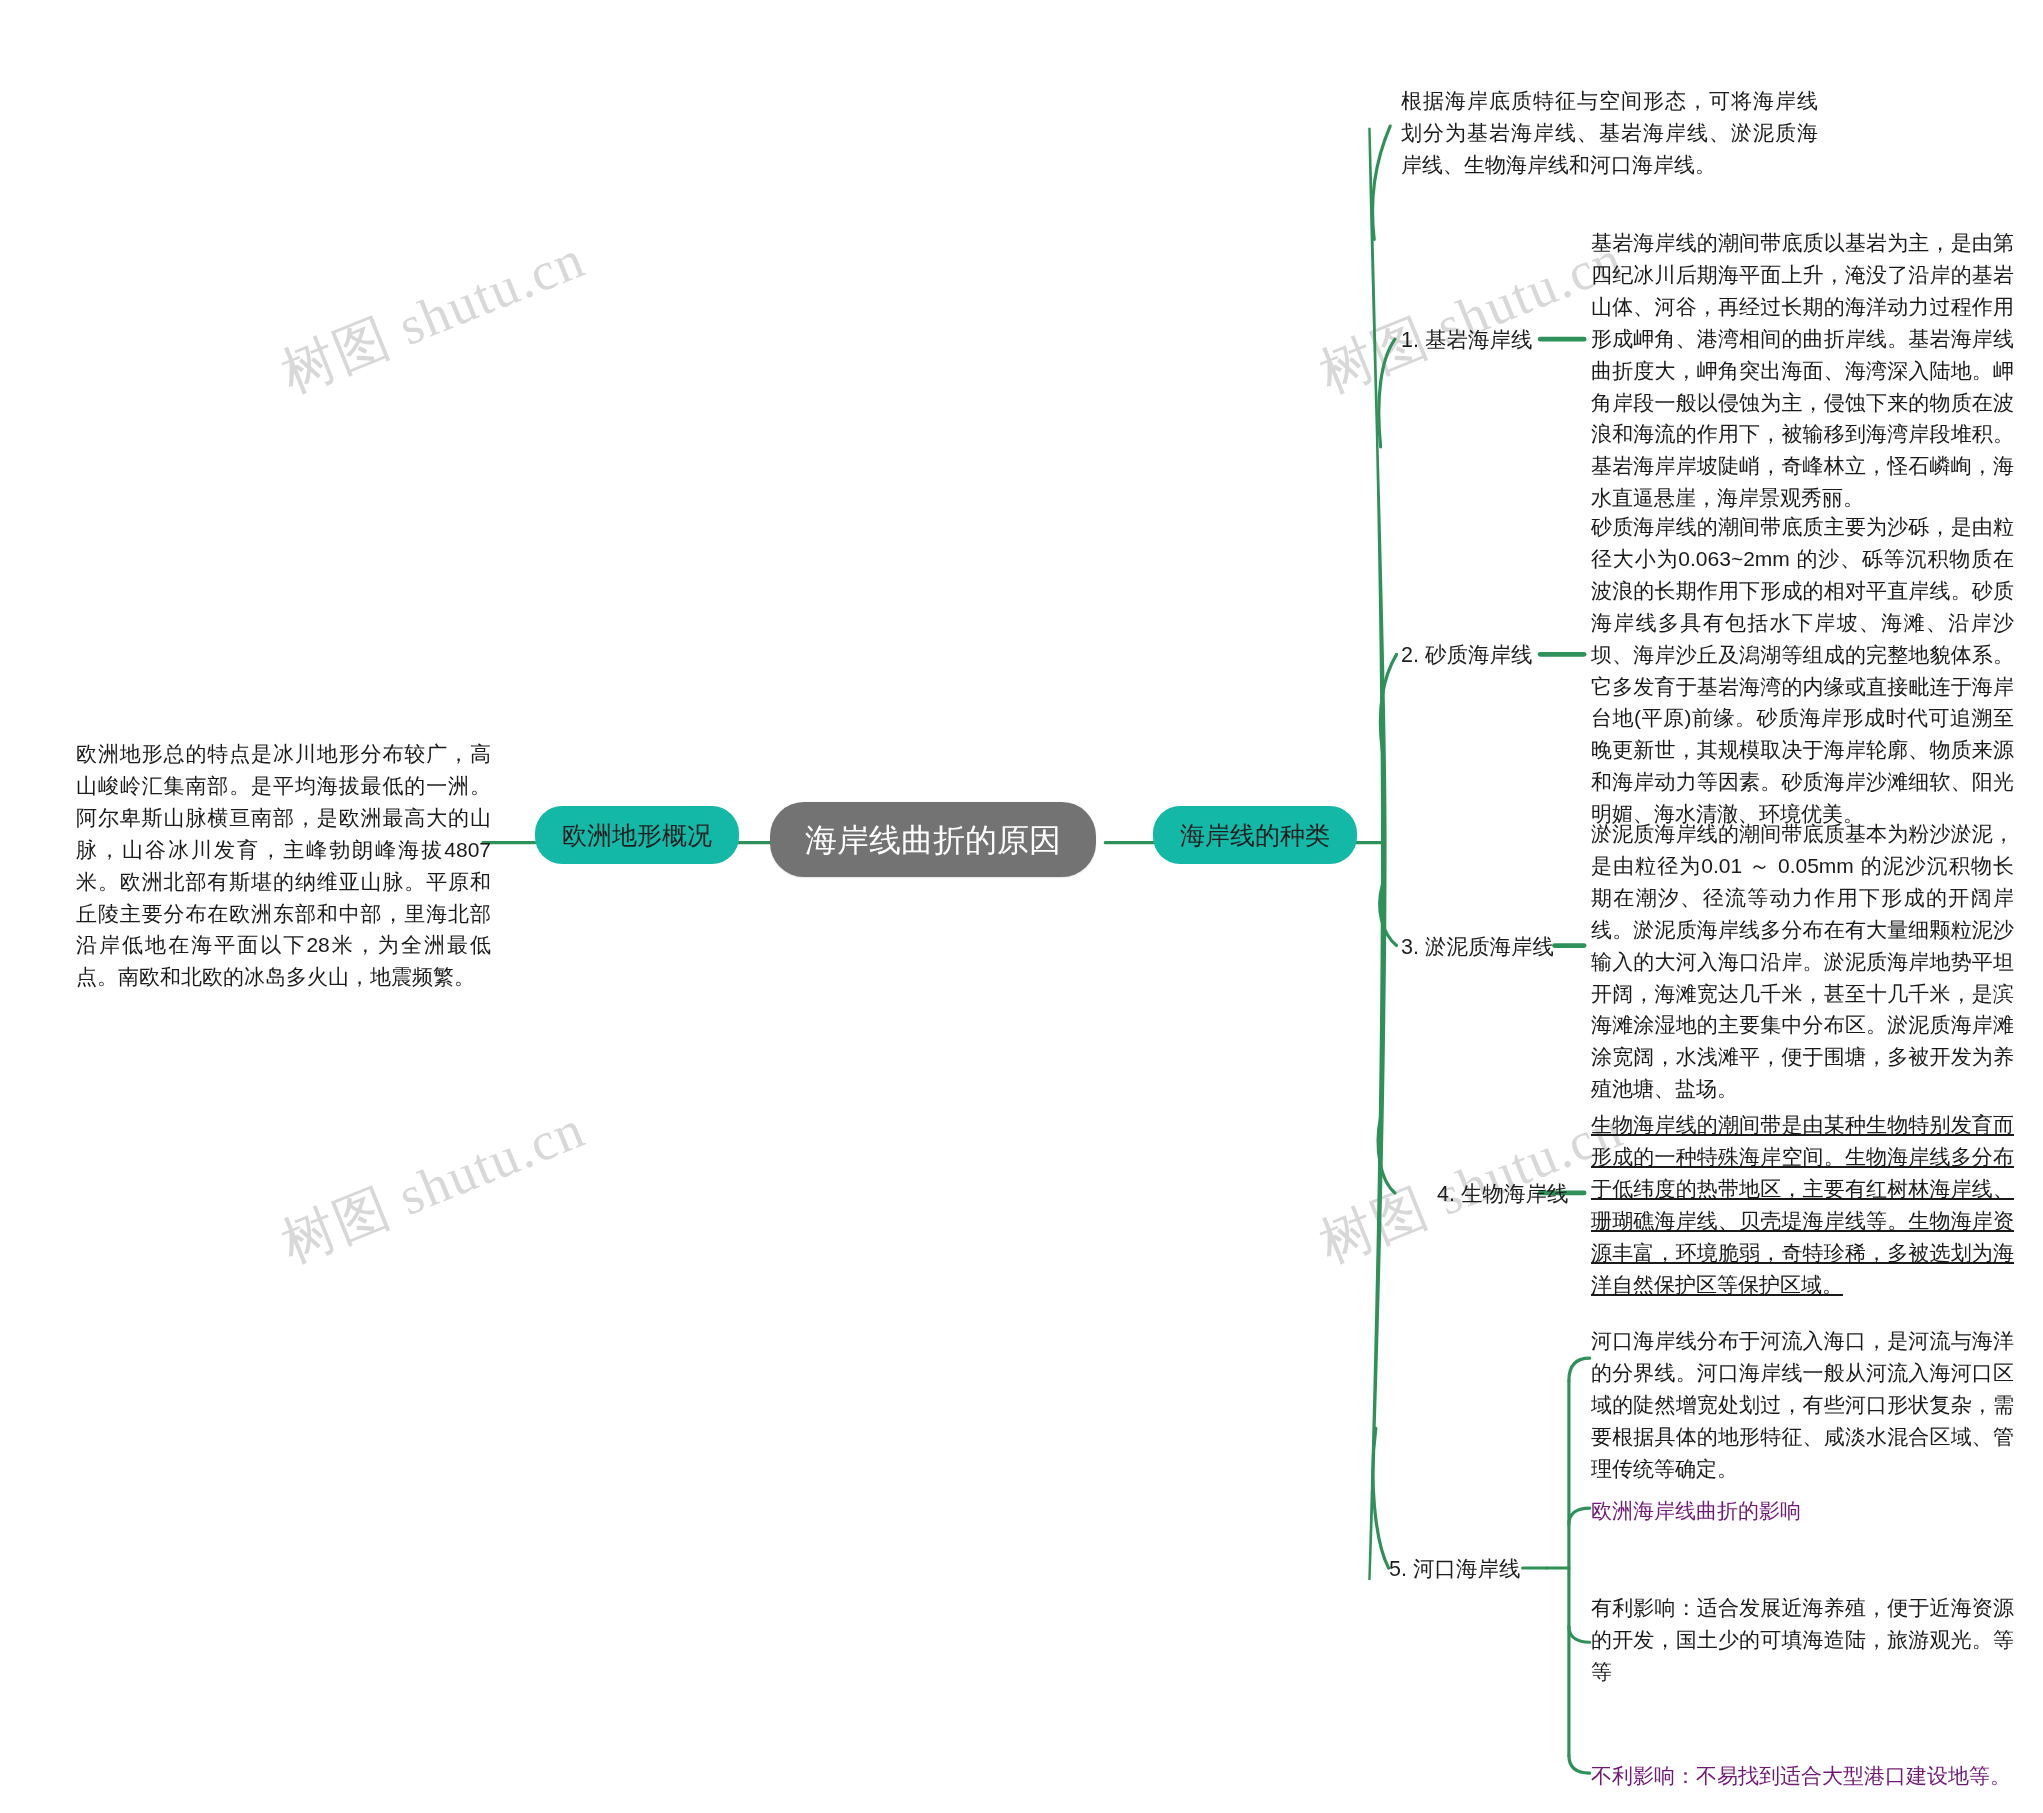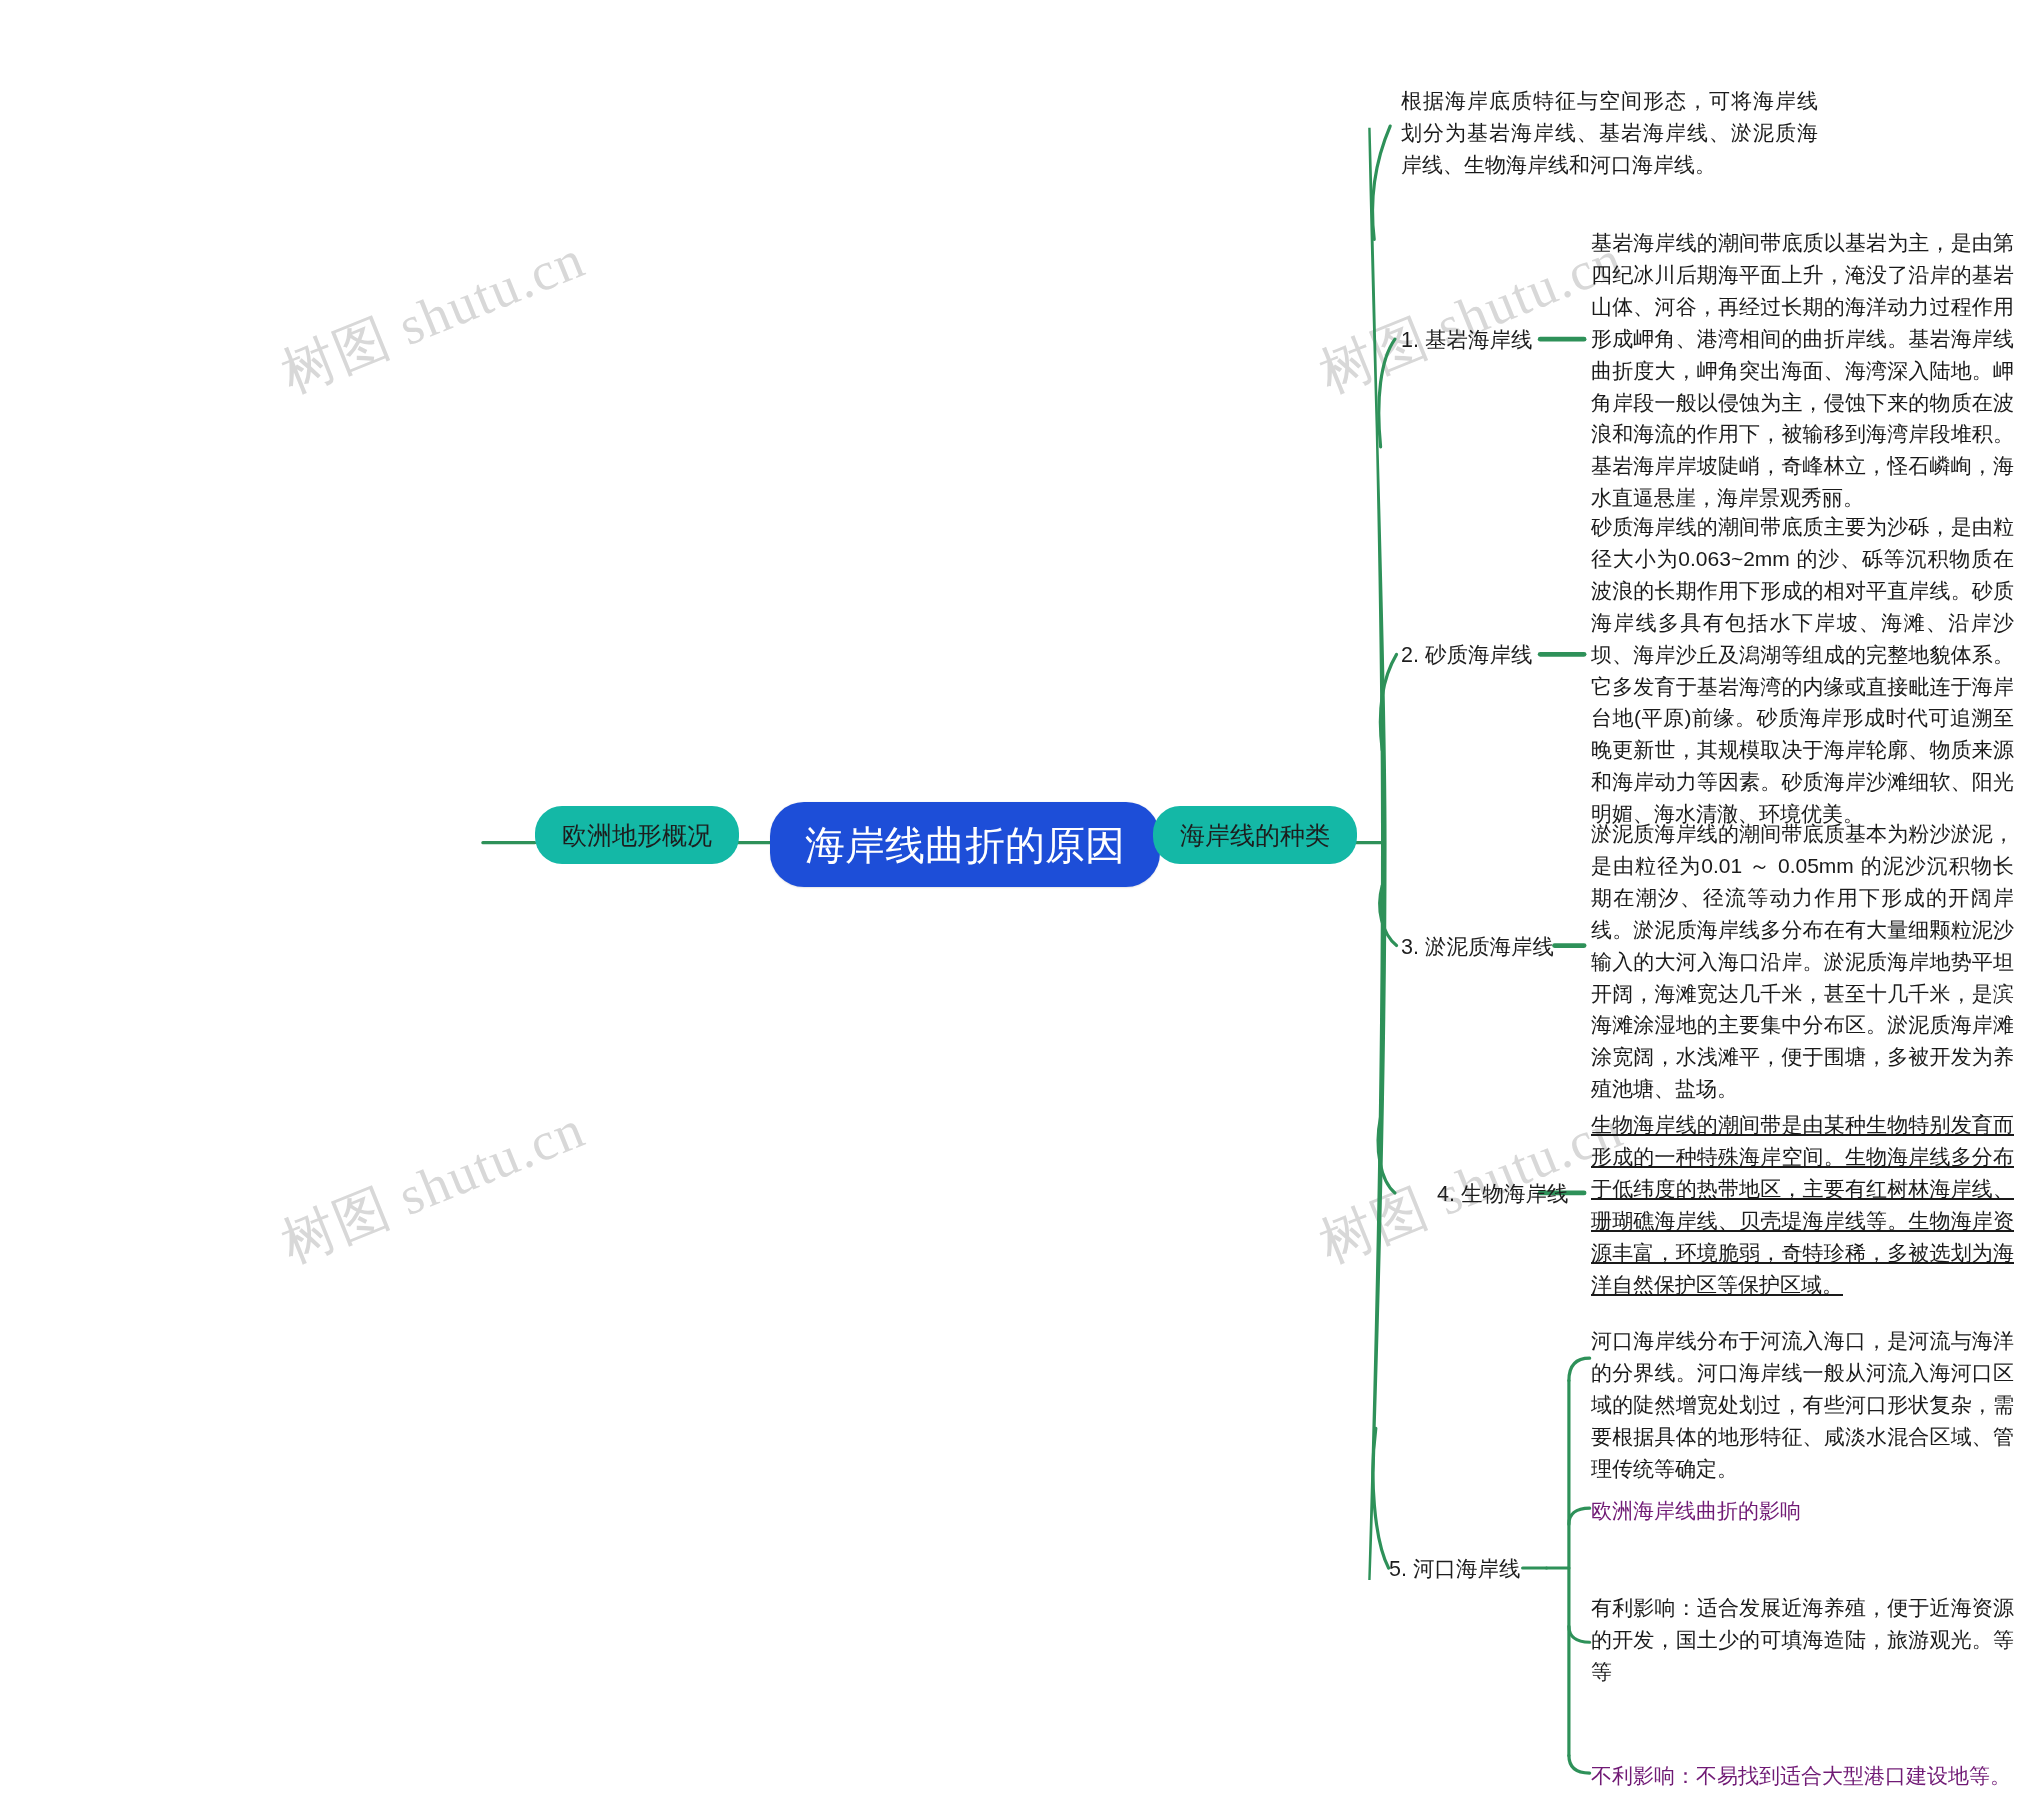--- a/index.html
+++ b/index.html
@@ -46,25 +46,25 @@
     pointer-events: none;
   }
 
   
   .node {
     position: absolute;
     z-index: 2;
   }
 
   .root-pill {
-    background: #1d4ed8;
+    background: #737373;
     color: #ffffff;
     border-radius: 34px;
     padding: 17.6px 35px;
-    font-size: 40px;
+    font-size: 32px;
     line-height: 1.25;
     white-space: nowrap;
     box-shadow: 0 0.8px 1.6px rgba(0,0,0,0.10);
   }
 
   .branch-pill {
     background: #14b8a6;
     color: #1d1d1d;
     border-radius: 27px;
     padding: 13.6px 27px;
@@ -156,20 +156,21 @@
       <path d="M 1966,1730 C 1966,1712 1974,1702 1992,1702"></path>
 
       <path d="M 1966,1910 C 1966,1898 1974,1890 1992,1890"></path>
 
       <path d="M 1966,2038 C 1966,2050 1974,2058 1992,2058"></path>
 
       <path d="M 1966,2200 C 1966,2214 1974,2222 1992,2222"></path>
     </g>
   </svg>
 
+  <div class="node para para-left" style="left:76px; top:738px;">欧洲地形总的特点是冰川地形分布较广，高山峻岭汇集南部。是平均海拔最低的一洲。阿尔卑斯山脉横亘南部，是欧洲最高大的山脉，山谷冰川发育，主峰勃朗峰海拔4807米。欧洲北部有斯堪的纳维亚山脉。平原和丘陵主要分布在欧洲东部和中部，里海北部沿岸低地在海平面以下28米，为全洲最低点。南欧和北欧的冰岛多火山，地震频繁。</div>
 
   <div class="node" style="left:535px; top:806px;">
     <div class="branch-pill">欧洲地形概况</div>
   </div>
 
   <div class="node" style="left:770px; top:802px;">
     <div class="root-pill">海岸线曲折的原因</div>
   </div>
 
   <div class="node" style="left:1153px; top:806px;">

